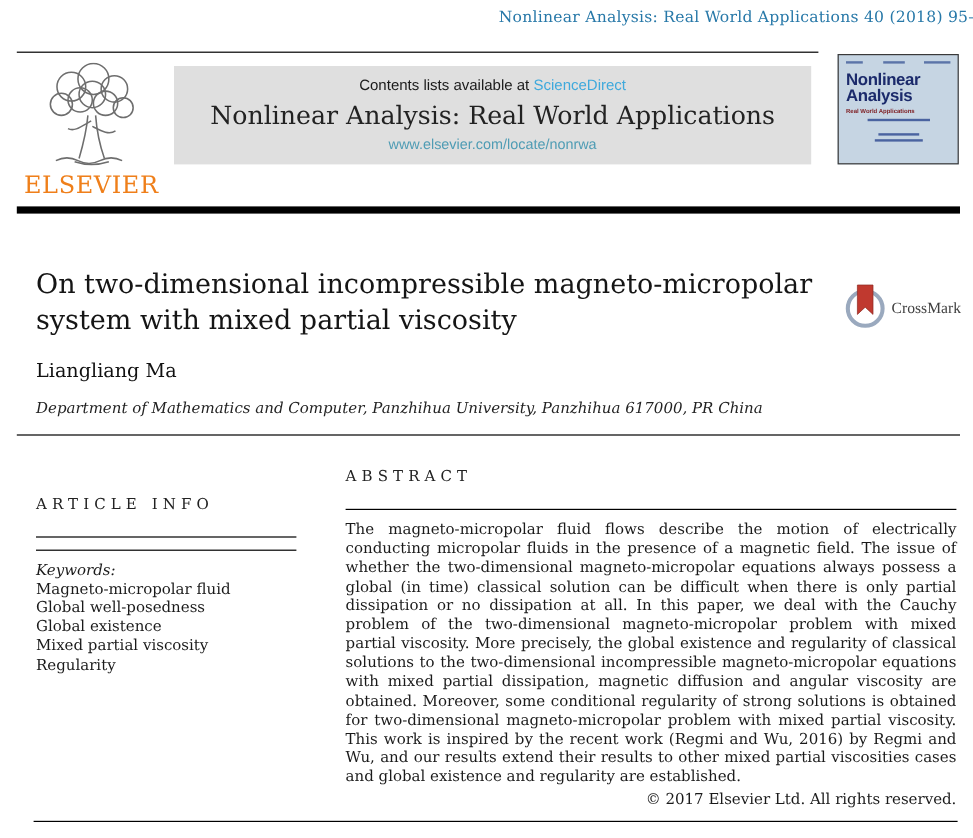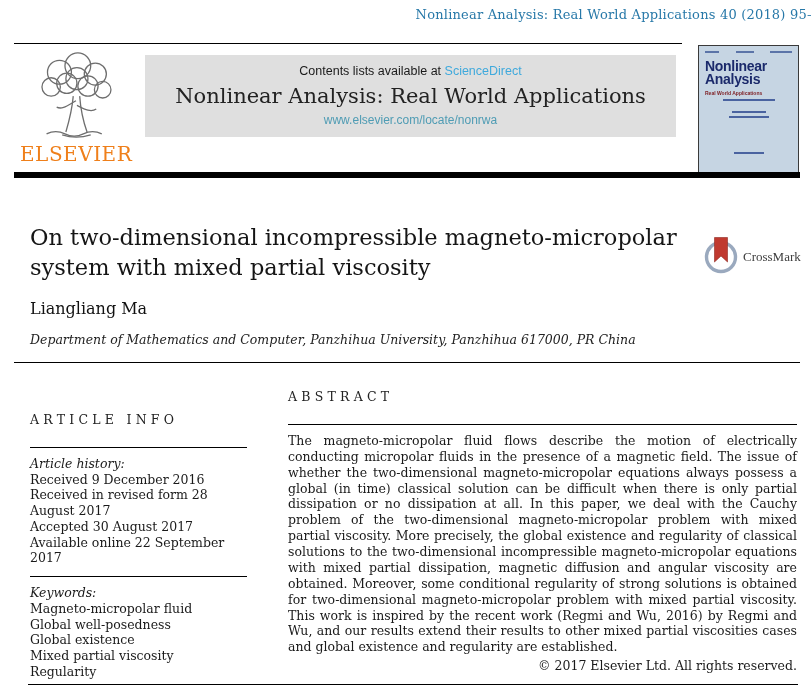--- a/index.html
+++ b/index.html
@@ -19,21 +19,21 @@
                  letter-spacing:.5px;margin-top:-2px;}
 
   .masthead{position:absolute;left:145px;top:55px;width:531px;height:82px;background:#DFDFDF;
             display:flex;flex-direction:column;align-items:center;justify-content:space-between;
             padding:9px 0 10px 0;box-sizing:border-box;}
   .contents-line{font-family:"Liberation Sans",sans-serif;font-size:12.5px;color:#1a1a1a;}
   .sciencedirect{color:#3FA9DC;cursor:pointer;}
   .journal-title{font-size:21px;color:#222;}
   .journal-url{font-family:"Liberation Sans",sans-serif;font-size:12px;color:#4F9CB4;cursor:pointer;}
 
-  .cover{position:absolute;left:698px;top:45px;width:101px;height:132px;background:#C6D5E3;
+  .cover{position:absolute;left:698px;top:45px;width:101px;height:92px;background:#C6D5E3;
          border:1px solid #3a3a3a;box-sizing:border-box;padding:5px 6px;overflow:hidden;}
   .cover-toprow{display:flex;justify-content:space-between;margin-bottom:7px;}
   .cover-toprow span{display:block;height:2px;background:#5b74a8;}
   .cover-title{font-family:"Liberation Sans",sans-serif;font-weight:bold;font-size:14px;
                line-height:.95;color:#1b2a6b;letter-spacing:-.3px;}
   .cover-sub{font-family:"Liberation Sans",sans-serif;font-weight:bold;font-size:5px;
              color:#7d1c20;margin-top:3px;}
   .cover-bar{background:#4a63a0;height:2px;margin:3px auto 0 auto;}
 
   .paper-title{position:absolute;left:30px;top:222px;width:668px;font-size:22.5px;
@@ -123,27 +123,20 @@
   </div>
 
   <div class="author">Liangliang Ma</div>
   <div class="affiliation">Department of Mathematics and Computer, Panzhihua University, Panzhihua 617000, PR China</div>
 
   <div class="rule-mid"></div>
 
   <div class="col-left">
     <div class="section-heading">ARTICLE INFO</div>
     <div class="col-rule"></div>
-    <div class="col-block">
-      <div class="italic-label">Article history:</div>
-      <div>Received 9 December 2016</div>
-      <div>Received in revised form 28 August 2017</div>
-      <div>Accepted 30 August 2017</div>
-      <div>Available online 22 September 2017</div>
-    </div>
     <div class="col-rule" style="margin-top:10px"></div>
     <div class="col-block">
       <div class="italic-label">Keywords:</div>
       <div>Magneto-micropolar fluid</div>
       <div>Global well-posedness</div>
       <div>Global existence</div>
       <div>Mixed partial viscosity</div>
       <div>Regularity</div>
     </div>
   </div>

